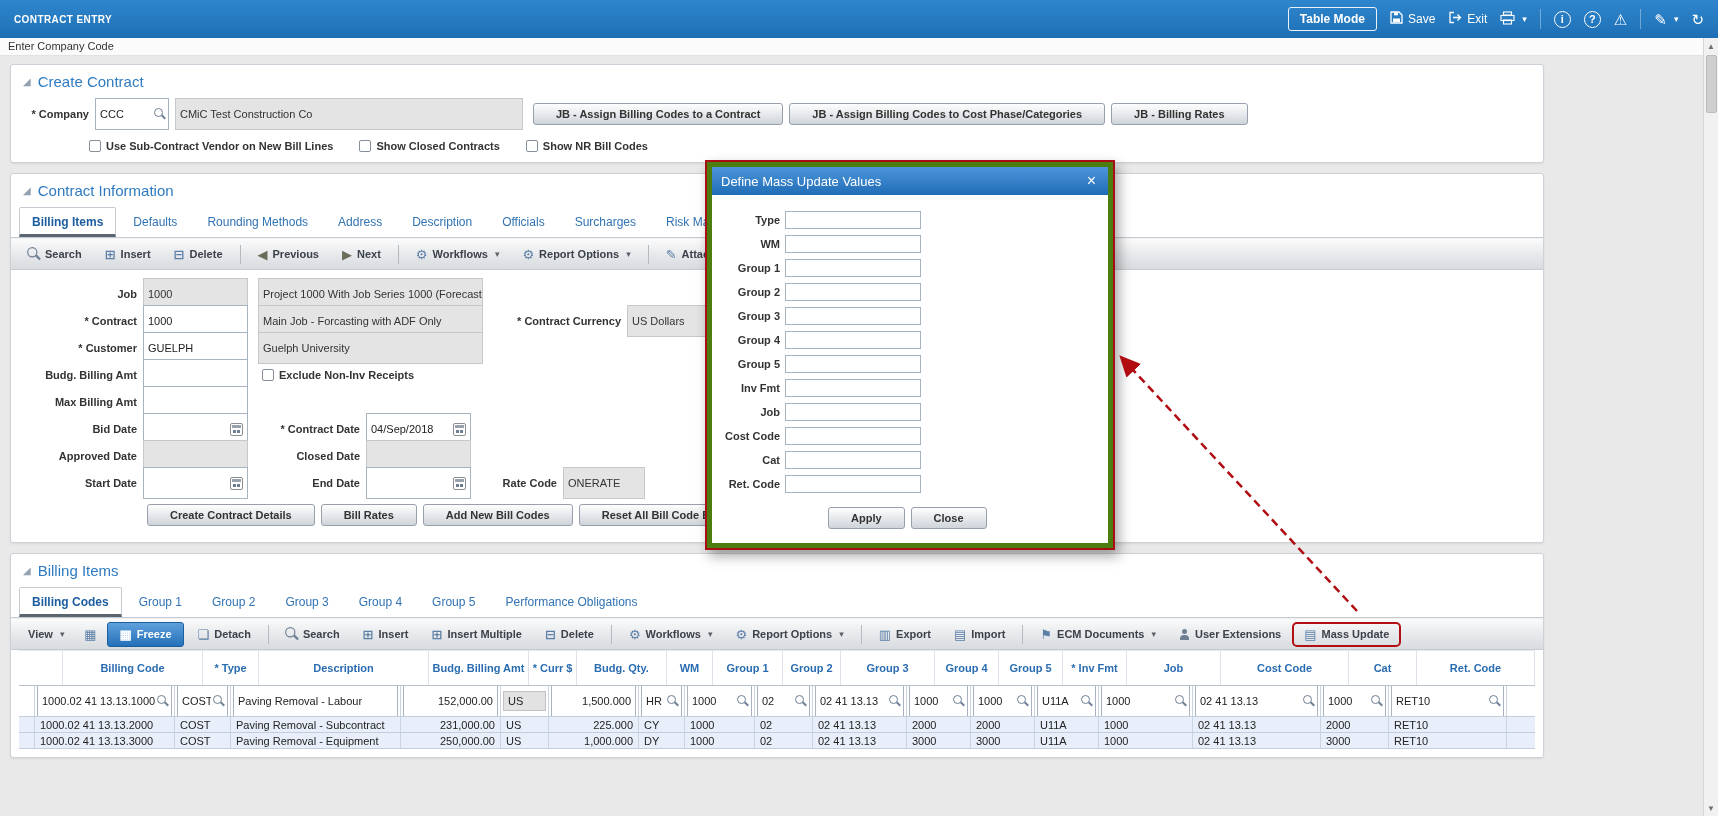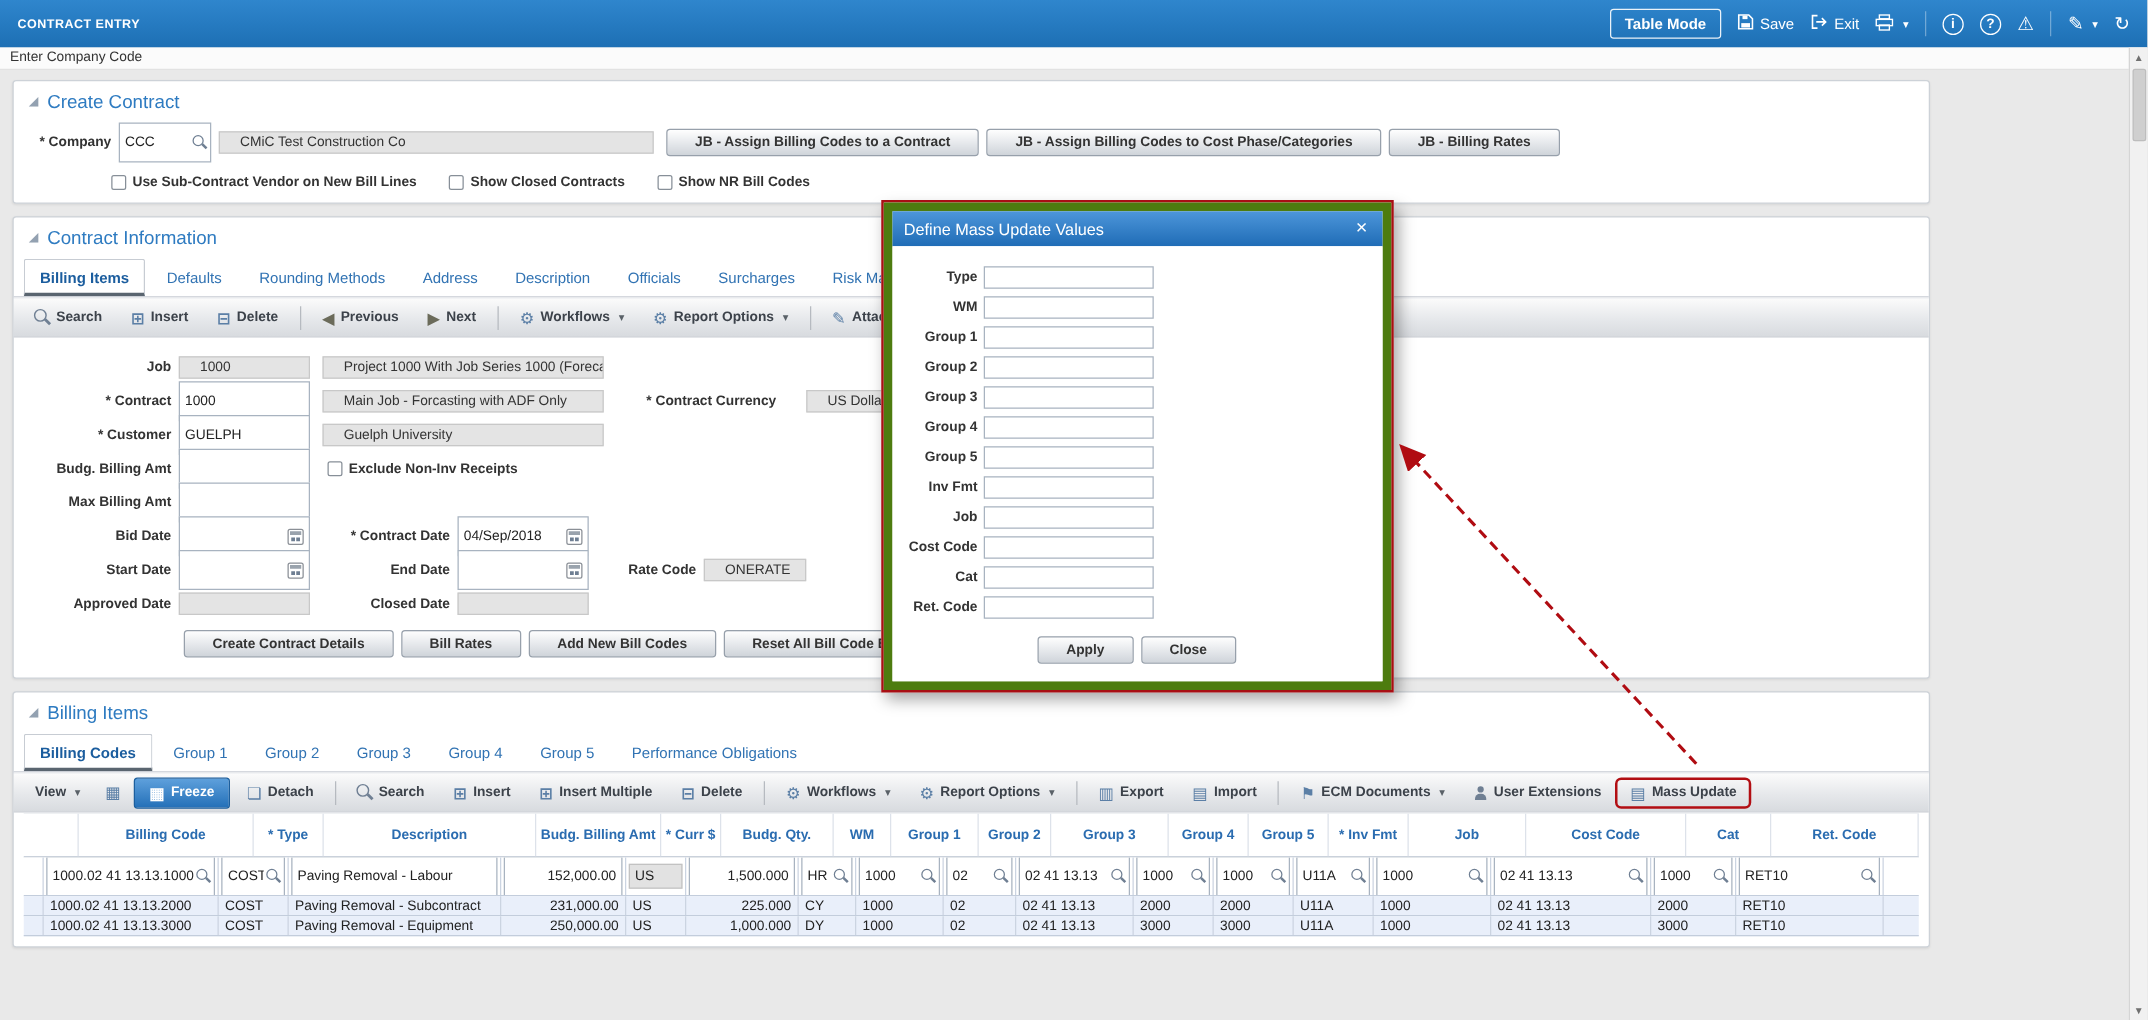--- a/index.html
+++ b/index.html
@@ -23,21 +23,21 @@
 
   
   .content { position:relative; }
   .panel { width:1534px; margin:8px 0 10px 10px; background:#fff; border:1px solid #cdd2d8; border-radius:3px; box-shadow:0 1px 2px rgba(0,0,0,.08); padding-bottom:8px; }
   .sec-head { display:flex; align-items:center; gap:7px; padding:8px 12px 6px; }
   .tri { color:#93a1b1; font-size:10px; cursor:pointer; line-height:1; }
   .sec-title { color:#2e7bc1; font-size:15px; }
 
   
   .flabel { font-size:11px; font-weight:bold; color:#333; text-align:right; white-space:nowrap; flex:none; }
-  .field { height:18px; border:1px solid #b5bec9; background:#fff; font-size:11px; padding:0 16px; display:inline-flex; align-items:center; overflow:hidden; white-space:nowrap; flex:none; }
+  .field { height:32px; border:1px solid #b5bec9; background:#fff; font-size:11px; padding:0 4px; display:inline-flex; align-items:center; overflow:hidden; white-space:nowrap; flex:none; }
   .field.ro { background:#e4e4e4; border-color:#c8c8c8; color:#333; }
   .lov { height:32px; border:1px solid #a8b3c0; background:#fff; display:inline-flex; align-items:center; padding:0 2px; flex:none; }
   .lov input { border:none; outline:none; min-width:0; flex:1; font:11px "Liberation Sans","DejaVu Sans",sans-serif; padding:0 2px; background:transparent; color:#222; }
   .lov.num input { text-align:right; }
   .mag { width:12px; height:12px; display:inline-block; position:relative; flex:none; cursor:pointer; }
   .mag::before { content:''; position:absolute; top:0; left:0; width:7px; height:7px; border:1.5px solid #6f7f93; border-radius:50%; }
   .mag::after { content:''; position:absolute; width:5px; height:2px; background:#6f7f93; transform:rotate(45deg); left:7px; top:8px; }
   .mag-lg { transform:scale(1.15); }
   .cal { width:13px; height:13px; display:inline-block; border:1px solid #8a8f96; border-radius:2px; position:relative; background:#fff; flex:none; margin:0 2px; cursor:pointer; }
   .cal::before { content:''; position:absolute; top:1px; left:1px; right:1px; height:3px; background:#9aa3ad; }
@@ -86,21 +86,21 @@
   .bt-row-edit { background:#fff; height:31px; }
   .bt-td { flex:none; height:100%; border-right:1px solid #cbd4e1; font-size:11px; color:#222; display:flex; align-items:center; padding:0 5px; overflow:hidden; white-space:nowrap; }
   .bt-row-edit .bt-td { padding:0 2px; }
   .bt-td.r { justify-content:flex-end; }
   .bt-td .lov { flex:1; min-width:0; }
   .bt-gutter { width:16px; padding:0; }
   .rocell { flex:1; height:20px; background:#e2e2e2; border:1px solid #c2c2c2; font-size:11px; display:flex; align-items:center; padding:0 4px; }
 
   
   .dialog { position:absolute; left:705px; top:160px; width:410px; z-index:50; border:2px solid #a80f14; background:#fff; box-shadow:4px 6px 12px rgba(0,0,0,.35); }
-  .dlg-inner { border:7px solid #4d7c0f; }
+  .dlg-inner { border:5px solid #4d7c0f; }
   .dlg-title { height:28px; background:linear-gradient(#4d96da,#1f6cb6); color:#fff; display:flex; align-items:center; justify-content:space-between; padding:0 9px; font-size:13px; }
   .dlg-x { font-size:16px; cursor:pointer; padding:0 3px; line-height:1; }
   .dlg-body { padding:10px 0 10px 4px; background:#fff; }
   .dlg-row { display:flex; align-items:center; margin:6px 0; }
   .dlg-label { width:64px; text-align:right; font-size:11px; font-weight:bold; color:#333; margin-right:5px; flex:none; white-space:nowrap; }
   .dlg-input { width:136px; height:18px; border:1px solid #a8b3c0; font-size:11px; padding:0 3px; outline:none; }
   .dlg-btns { margin:14px 0 4px; padding-left:112px; display:flex; gap:6px; }
 
   
   .overlay { position:absolute; left:0; top:0; pointer-events:none; z-index:60; }
@@ -250,21 +250,21 @@
         <label class="flabel fl">Job</label>
         <span class="field ro" style="width:105px">1000</span>
         <span class="field ro" style="width:225px;margin-left:10px">Project 1000 With Job Series 1000 (Forecast with</span>
       </div>
       <div class="frow">
         <label class="flabel fl">* Contract</label>
         <span class="lov" style="width:105px">
             <input value="1000" style="">
           </span>
         <span class="field ro" style="width:225px;margin-left:10px">Main Job - Forcasting with ADF Only</span>
-        <label class="flabel" style="width:118px;margin-left:20px;margin-right:24px">* Contract Currency</label>
+        <label class="flabel" style="width:118px;margin-left:20px;margin-right:6px">* Contract Currency</label>
         <span class="field ro" style="width:85px">US Dollars</span>
       </div>
       <div class="frow">
         <label class="flabel fl">* Customer</label>
         <span class="lov" style="width:105px">
             <input value="GUELPH" style="">
           </span>
         <span class="field ro" style="width:225px;margin-left:10px">Guelph University</span>
       </div>
       <div class="frow">
@@ -287,40 +287,40 @@
         <label class="flabel fl">Bid Date</label>
         <span class="lov" style="width:105px">
             <input style="">
             <span class="cal"></span>
           </span>
         <label class="flabel fl2">* Contract Date</label>
         <span class="lov" style="width:105px">
             <input value="04/Sep/2018" style="">
             <span class="cal"></span>
           </span>
-      </div>
-      <div class="frow">
-        <label class="flabel fl">Start Date</label>
-        <span class="lov" style="width:105px">
-            <input style="">
-            <span class="cal"></span>
-          </span>
-        <label class="flabel fl2">End Date</label>
-        <span class="lov" style="width:105px">
-            <input style="">
-            <span class="cal"></span>
-          </span>
-        <label class="flabel fl3">Rate Code</label>
-        <span class="field ro" style="width:82px">ONERATE</span>
       </div>
       <div class="frow">
         <label class="flabel fl">Approved Date</label>
         <span class="field ro" style="width:105px"></span>
         <label class="flabel fl2">Closed Date</label>
         <span class="field ro" style="width:105px"></span>
+      </div>
+      <div class="frow">
+        <label class="flabel fl">Start Date</label>
+        <span class="lov" style="width:105px">
+            <input style="">
+            <span class="cal"></span>
+          </span>
+        <label class="flabel fl2">End Date</label>
+        <span class="lov" style="width:105px">
+            <input style="">
+            <span class="cal"></span>
+          </span>
+        <label class="flabel fl3">Rate Code</label>
+        <span class="field ro" style="width:82px">ONERATE</span>
       </div>
       <div class="form-buttons">
           <button class="btn">Create Contract Details</button>
           <button class="btn">Bill Rates</button>
           <button class="btn">Add New Bill Codes</button>
           <button class="btn">Reset All Bill Code Budgets</button>
           <button class="btn">Default Compli</button>
         </div>
     </div>
   </div>

